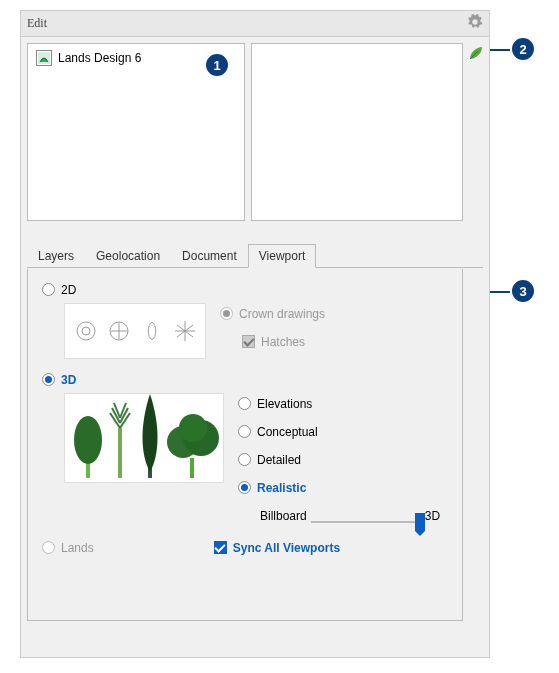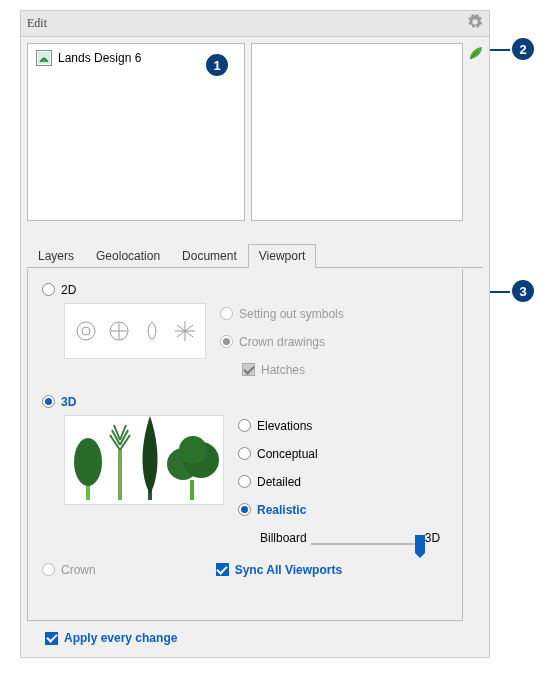--- a/index.html
+++ b/index.html
@@ -356,24 +356,20 @@
             <path d="M12 3c5 3 5 15 0 18-5-3-5-15 0-18z" fill="none" stroke="#999"></path>
           </svg>
         <svg class="sym" viewBox="0 0 24 24">
             <g stroke="#999">
               <path d="M12 12L12 2M12 12L20 6M12 12L22 12M12 12L20 18M12 12L12 22M12 12L4 18M12 12L2 12M12 12L4 6"></path>
             </g>
           </svg>
       </div>
       <div class="sub-options">
         <div class="radio-row">
-          <span class="radio disabled"></span>
-          <span class="label-disabled">Setting out symbols</span>
-        </div>
-        <div class="radio-row">
           <span class="radio disabled disabled-sel"></span>
           <span class="label-disabled">Crown drawings</span>
         </div>
         <div class="radio-row" style="margin-left:22px;">
           <span class="checkbox disabled checked"></span>
           <span class="label-disabled">Hatches</span>
         </div>
       </div>
     </div>
 
@@ -427,28 +423,24 @@
             <div class="slider-thumb"></div>
           </div>
           <span>3D</span>
         </div>
       </div>
     </div>
 
     <div class="bottom-row">
       <div class="radio-row">
         <span class="radio disabled"></span>
-        <span class="label-disabled">Crown</span>
+        <span class="label-disabled">Lands</span>
       </div>
       <div class="radio-row">
         <span class="checkbox checked"></span>
         <span style="color:#0b5fc0;font-weight:600;">Sync All Viewports</span>
       </div>
     </div>
 
   </div>
 
-  <div class="apply-row">
-    <span class="checkbox checked"></span>
-    <span style="color:#0b5fc0;font-weight:600;">Apply every change</span>
-  </div>
 
 </div>
 
 </body></html>

